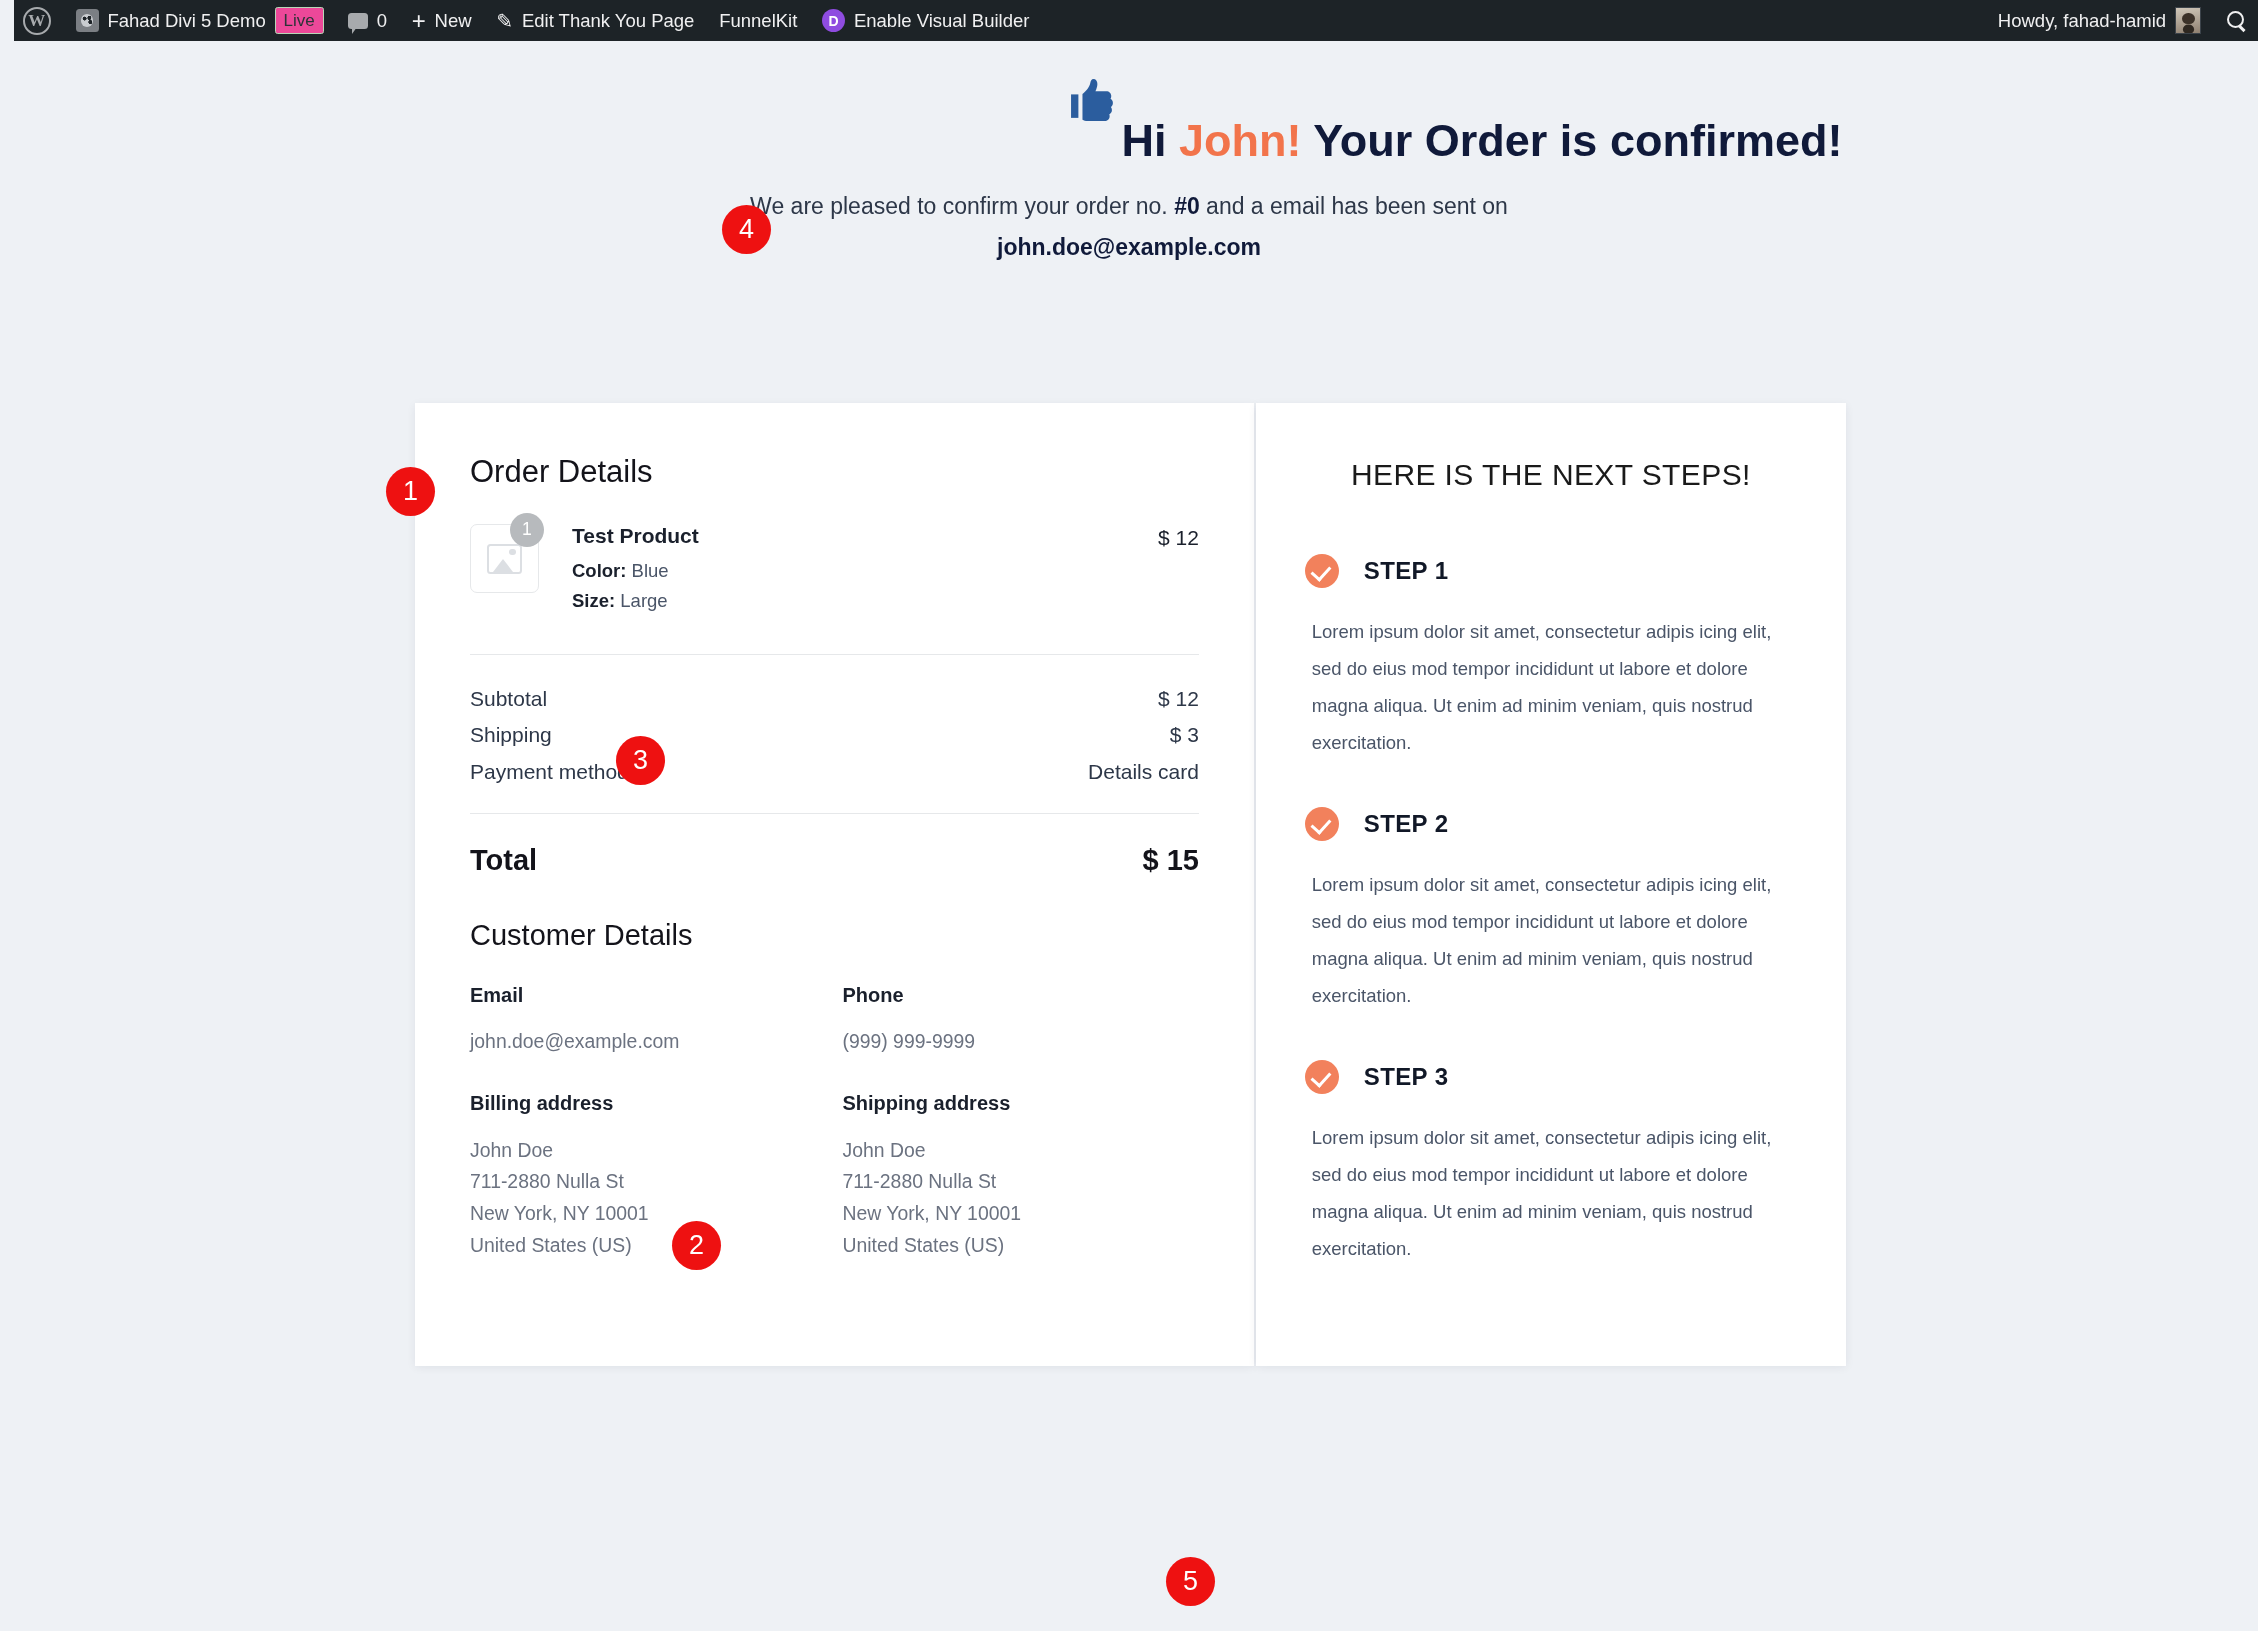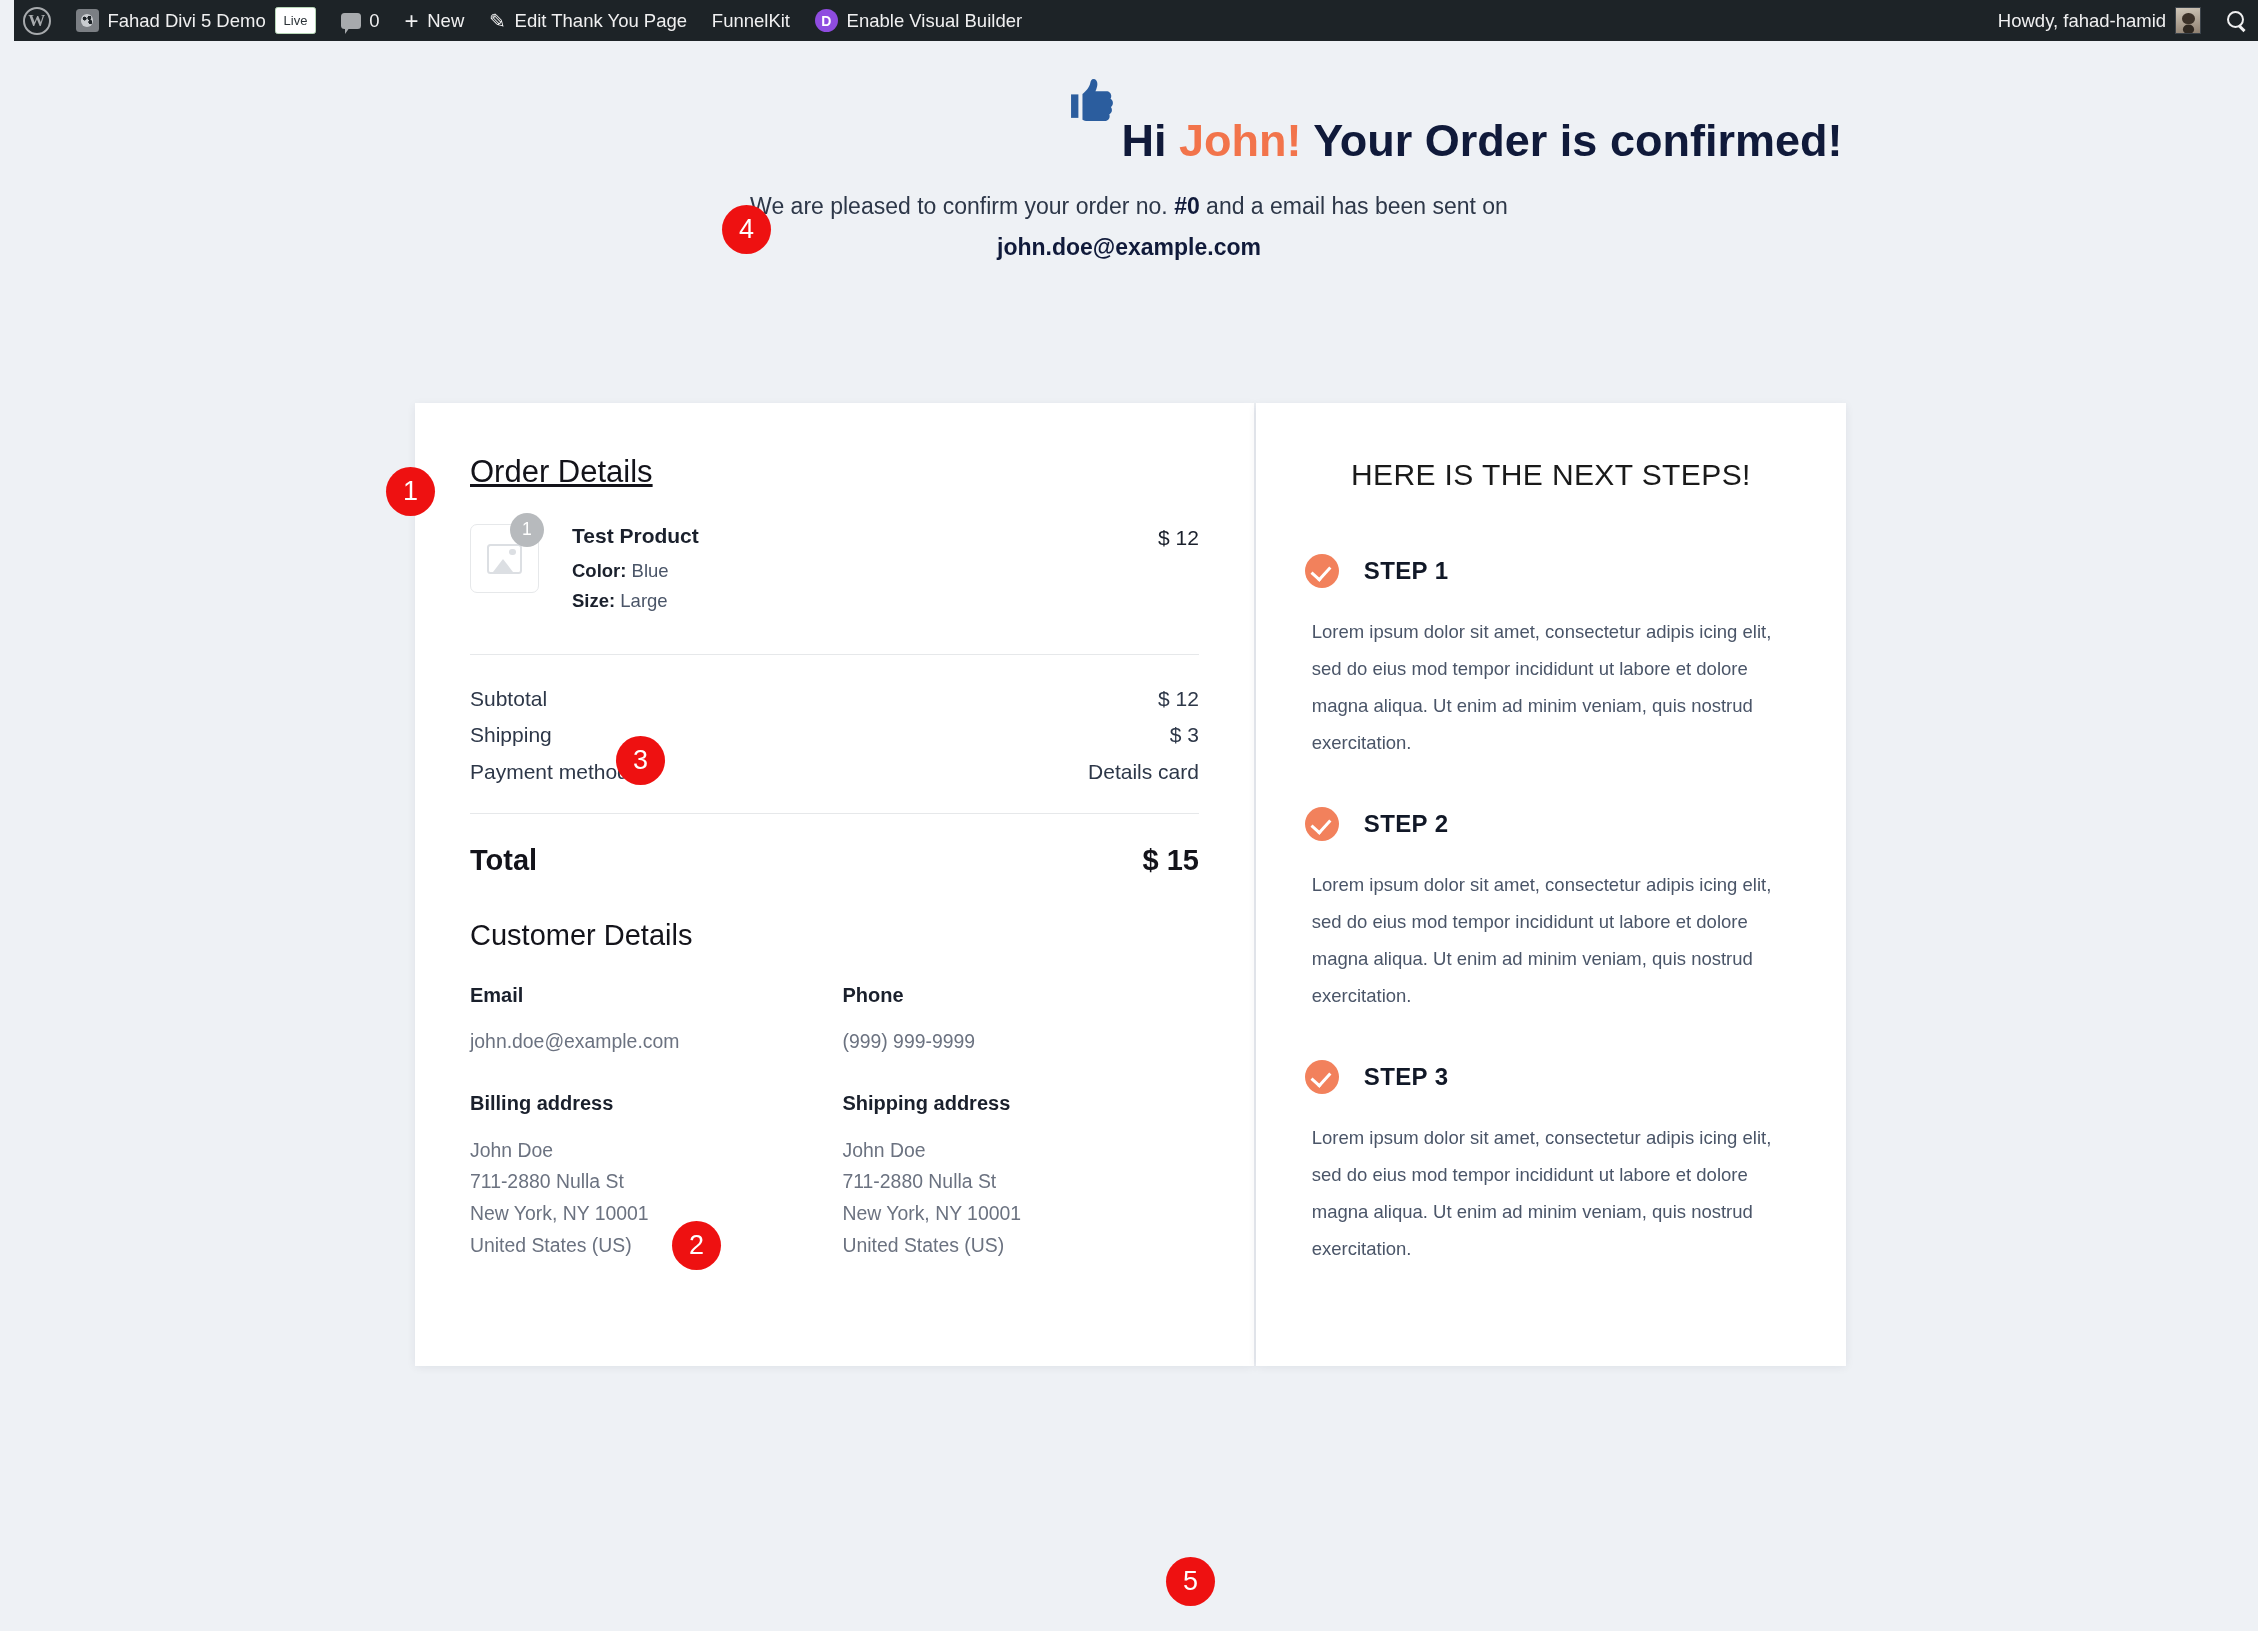--- a/index.html
+++ b/index.html
@@ -48,24 +48,24 @@
   .site-icon::after {
     content:""; position:absolute; left:5.3px; top:5.3px;
     width:12.4px;height:12.4px;border-radius:50%;
     background:
       radial-gradient(circle at 30% 35%, #1d2327 1.8px, transparent 2.2px),
       radial-gradient(circle at 70% 30%, #1d2327 1.8px, transparent 2.2px),
       radial-gradient(circle at 78% 62%, #1d2327 1.8px, transparent 2.2px),
       #c9ccd0;
   }
   .live-badge {
-    background: #ffffff; color: #2c3338;
+    background: #ec4899; color: #2c3338;
     border: 0.9px solid #b7d7b7;
     border-radius: 2.6px; padding: 0.9px 8px;
-    font-size: 13px; line-height: 23px;
+    font-size: 17px; line-height: 23px;
   }
   .comment-bubble {
     width: 19.4px; height: 16px; background: #a7aaad;
     border-radius: 3.5px; position: relative; flex: 0 0 auto;
   }
   .comment-bubble::after {
     content: ""; position: absolute; left: 3.5px; top: 14px;
     border-left: 5.3px solid #a7aaad;
     border-bottom: 7px solid transparent;
   }
@@ -137,21 +137,21 @@
     padding: 51px 55px 0 55px; min-height: 963px;
   }
   .card-right {
     width: 591px; background: #fff; margin-left: 1.8px;
     box-shadow: 0 1.8px 8.8px rgba(20,30,60,.07);
     padding: 55px 49px 0 49px; min-height: 963px;
   }
 
   .sec-title {
     font-size: 31px; color: #13131a; font-weight: 400;
-    margin-bottom: 34px; position: relative; text-decoration: underline;
+    margin-bottom: 34px; position: relative;
   }
 
   
   .product-row { display: flex; align-items: flex-start; padding-bottom: 34px; }
   .thumb-wrap { position: relative; width: 72px; flex: 0 0 auto; margin-right: 30px; }
   .thumb {
     width: 69px; height: 69px; border: 0.9px solid #e6e8ea;
     border-radius: 7px; background: #fff;
     display: flex; align-items: center; justify-content: center;
   }

